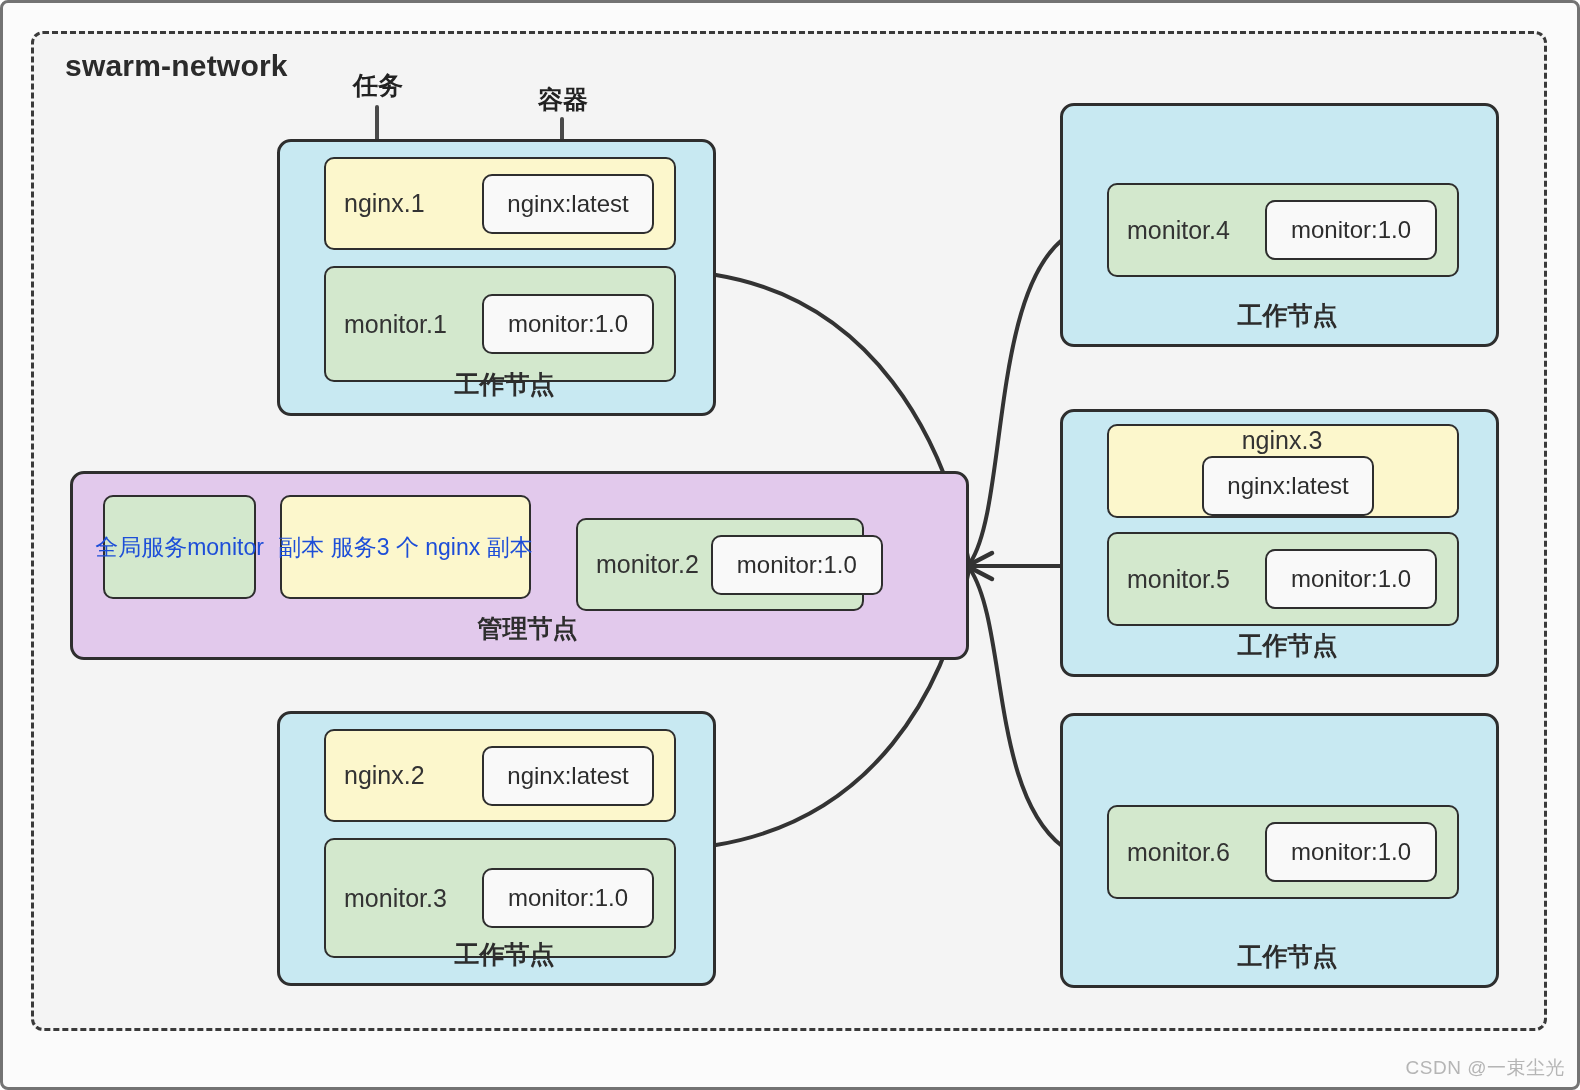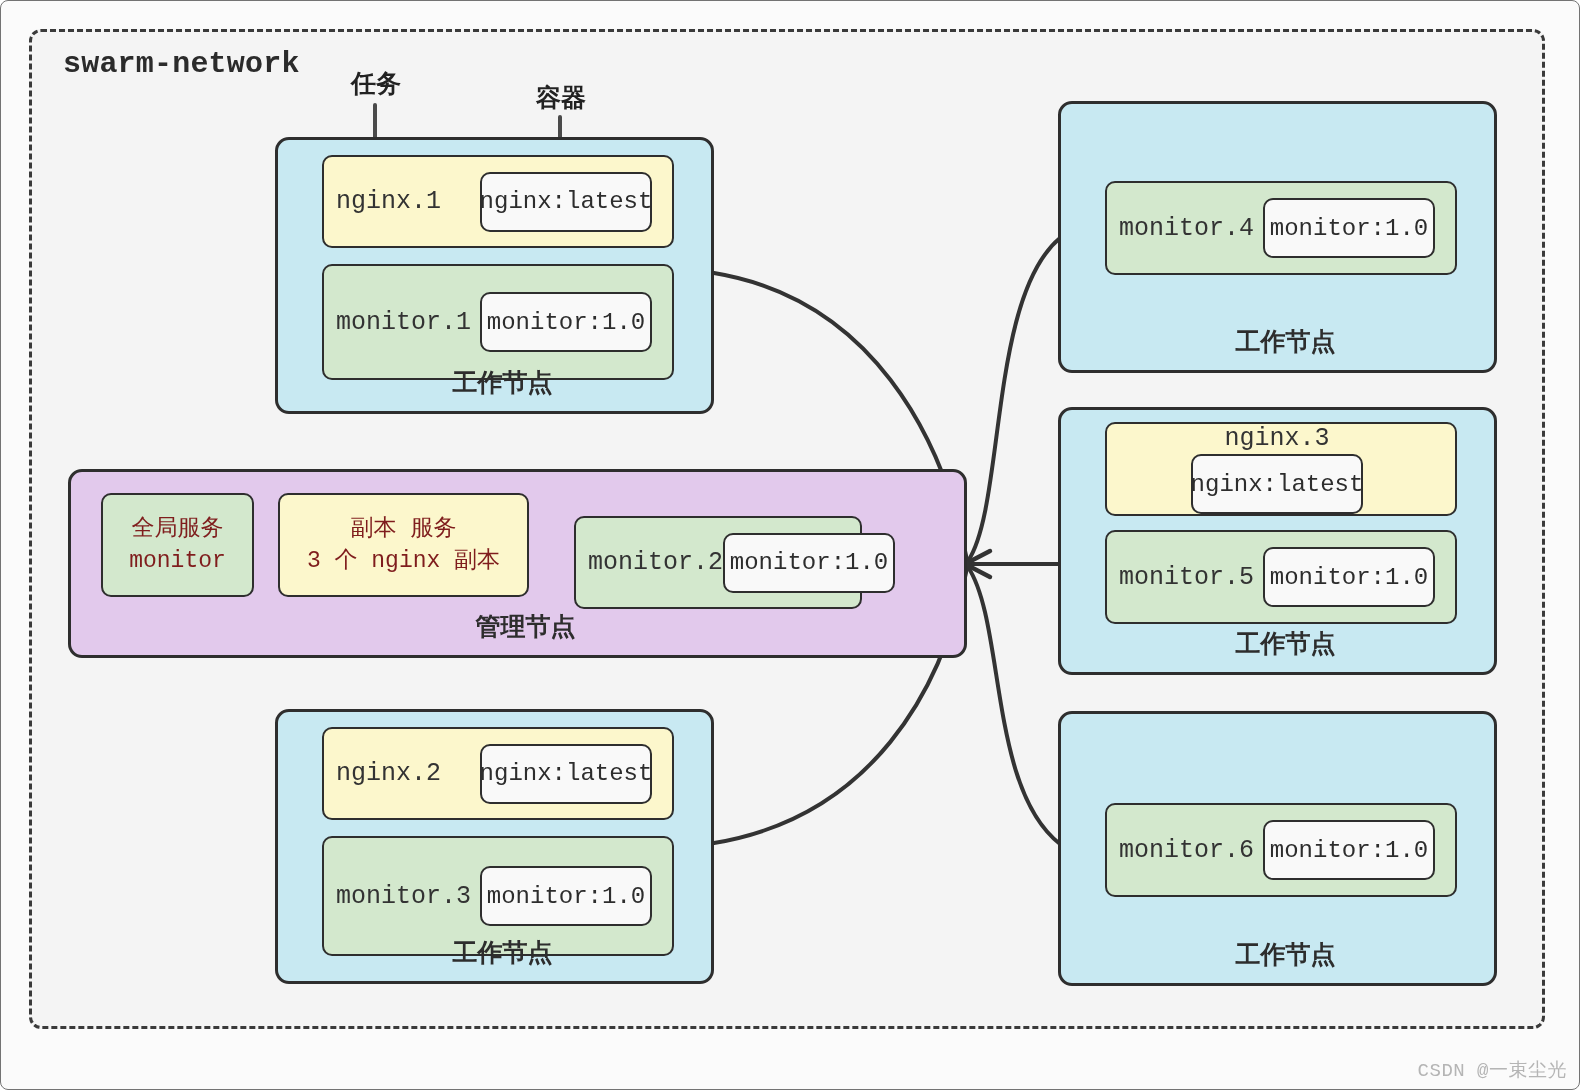--- a/index.html
+++ b/index.html
@@ -1,19 +1,19 @@
 <!DOCTYPE html>
 <html><head>
 <meta charset="utf-8">
 <style>
   html,body{margin:0;padding:0;background:#ffffff;}
   body{font-family:"Liberation Sans","DejaVu Sans",sans-serif;-webkit-font-smoothing:antialiased;}
   #stage{
     position:relative;width:1580px;height:1090px;background:#fbfbfb;
-    border:1px solid #737373;border-radius:8px;box-sizing:border-box;overflow:hidden;font-family:Liberation Mono, monospace;
+    border:3px solid #737373;border-radius:8px;box-sizing:border-box;overflow:hidden;
   }
   #swarm-boundary{
     position:absolute;left:28px;top:28px;width:1516px;height:1000px;box-sizing:border-box;
     background:#f4f4f4;border:3px dashed #3a3a3a;border-radius:12px;
   }
   .diagram-title{
     position:absolute;left:62px;top:46px;font-size:30px;font-weight:700;color:#2b2b2b;letter-spacing:.2px;
   }
   .anno-label{
     position:absolute;font-size:25px;font-weight:600;color:#222;white-space:nowrap;transform:translateX(-50%);
@@ -26,35 +26,35 @@
   }
   .worker{background:#c8e9f2;}
   .manager{background:#e2c9ec;}
   .node-label{
     position:absolute;left:16px;right:0;bottom:12px;text-align:center;
     font-size:25px;font-weight:700;color:#2d2d2d;
   }
   .task{
     position:absolute;box-sizing:border-box;border:2.5px solid #2e2e2e;border-radius:10px;
     display:flex;align-items:center;justify-content:space-between;
-    padding-left:12px;padding-right:20px;
+    padding-left:18px;padding-right:20px;
   }
   .t-yellow{background:#fcf7cc;}
   .t-green{background:#d3e8cd;}
   .task-name{font-size:25px;font-weight:500;color:#333;white-space:nowrap;}
   .cbox{
     box-sizing:border-box;width:172px;height:60px;background:#f9f9f9;
     border:2.5px solid #2e2e2e;border-radius:10px;flex:0 0 auto;
     display:flex;align-items:center;justify-content:center;
-    font-size:24px;font-weight:500;color:#2d2d2d;white-space:nowrap;
+    font-size:24px;font-weight:500;color:#2d2d2d;white-space:nowrap;margin-left:12px;
   }
   .svc{
     position:absolute;box-sizing:border-box;border:2.5px solid #2e2e2e;border-radius:10px;
-    display:flex;flex-direction:column;align-items:center;justify-content:center;
-    font-size:23px;font-weight:500;color:#7f1d1d;line-height:1.4;text-align:center;white-space:nowrap;
+    display:flex;flex-direction:row;align-items:center;justify-content:center;
+    font-size:23px;font-weight:500;color:#1d4ed8;line-height:1.4;text-align:center;white-space:nowrap;
   }
   #wires{position:absolute;left:0;top:0;pointer-events:none;}
   .watermark{
     position:absolute;right:12px;bottom:6px;font-size:19px;color:#b5b5b5;letter-spacing:.5px;
   }
 </style>
 </head>
 <body>
 
 <div id="stage">
@@ -112,21 +112,21 @@
       <span class="task-name">nginx.2</span>
       <span class="cbox">nginx:latest</span>
     </div>
     <div class="task t-green" style="left:44px;top:124px;width:352px;height:120px;">
       <span class="task-name">monitor.3</span>
       <span class="cbox">monitor:1.0</span>
     </div>
     <div class="node-label">工作节点</div>
   </div>
 
-  <div class="node worker" style="left:1057px;top:100px;width:439px;height:272px;">
+  <div class="node worker" style="left:1057px;top:100px;width:439px;height:244px;">
     <div class="task t-green" style="left:44px;top:77px;width:352px;height:94px;">
       <span class="task-name">monitor.4</span>
       <span class="cbox">monitor:1.0</span>
     </div>
     <div class="node-label">工作节点</div>
   </div>
 
   <div class="node worker" style="left:1057px;top:406px;width:439px;height:268px;">
     <div class="task t-yellow" style="left:44px;top:12px;width:352px;height:94px;flex-direction:column;">
       <span class="task-name">nginx.3</span>

